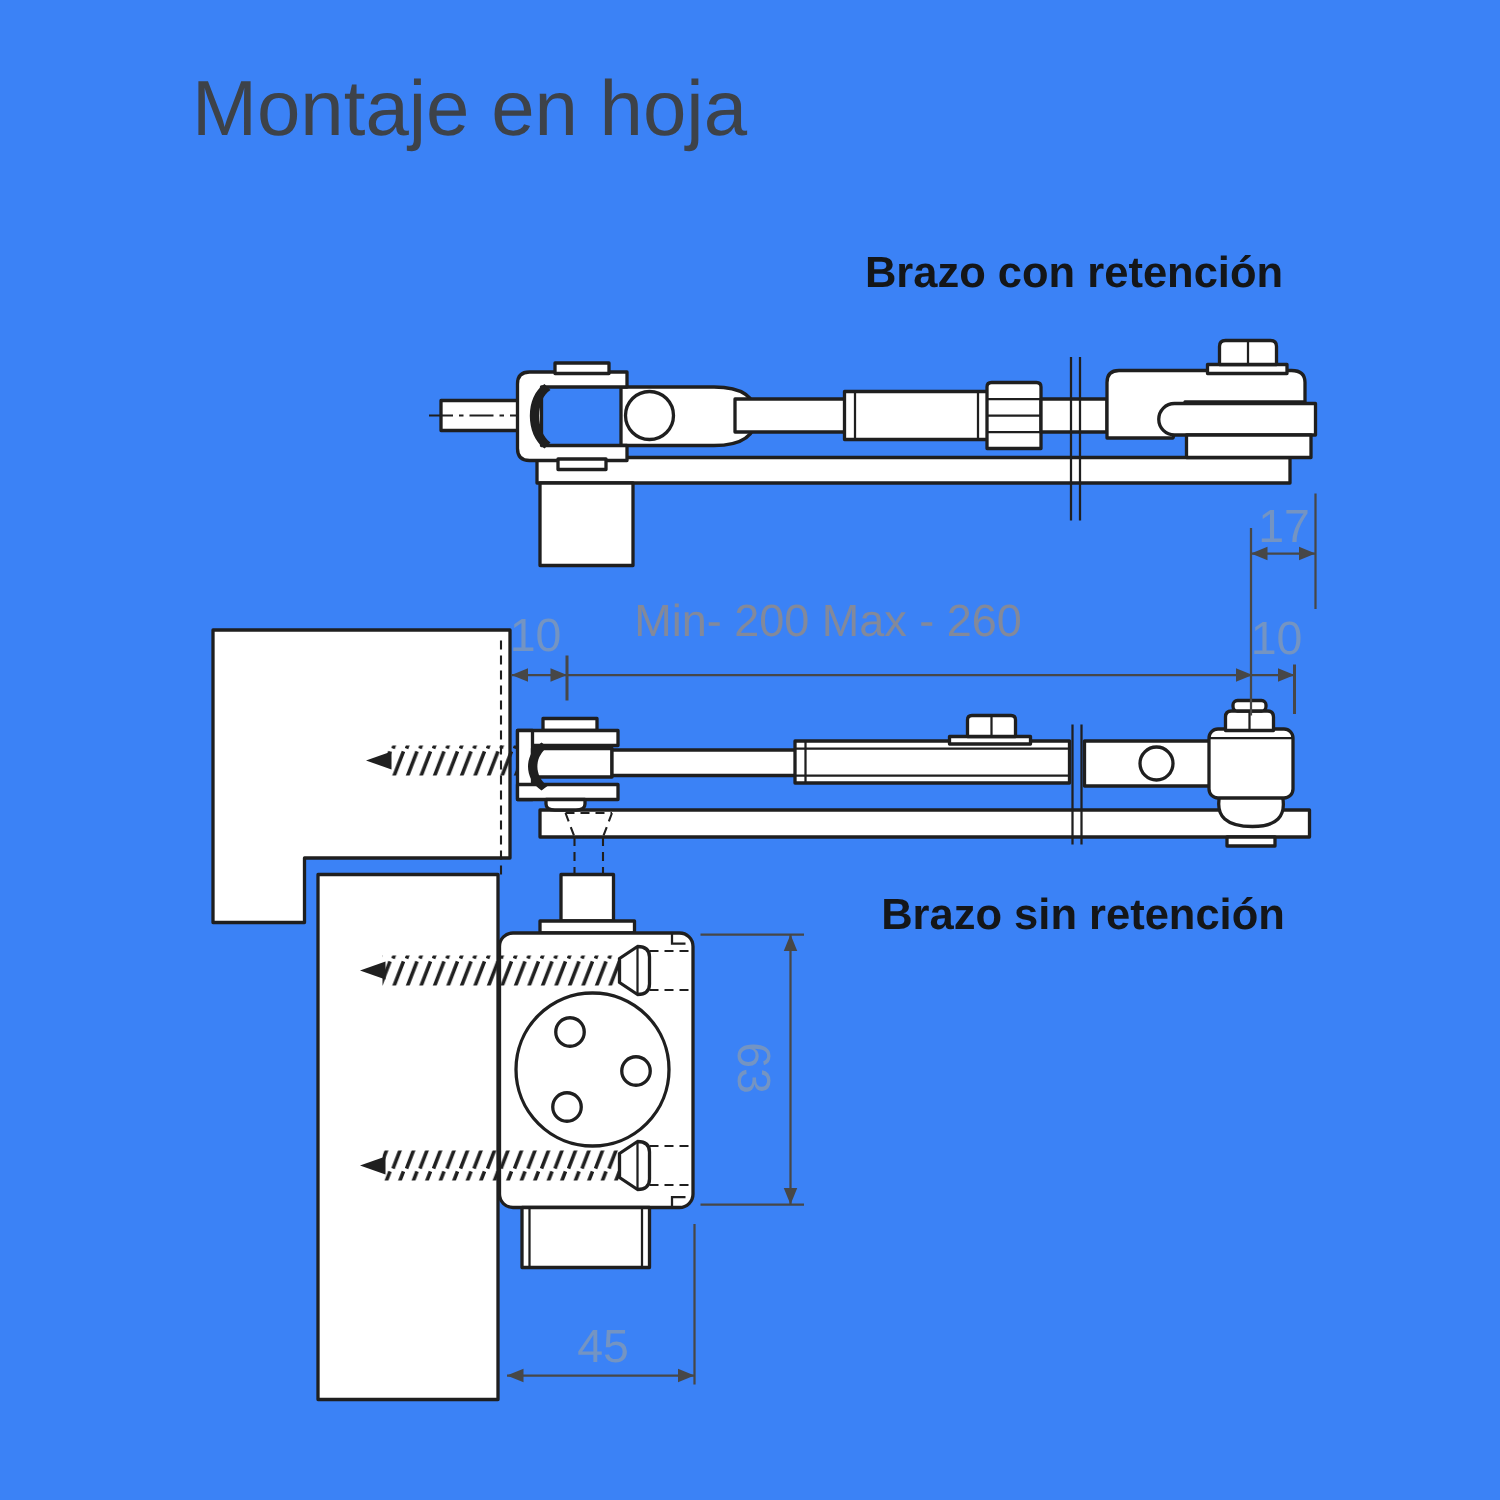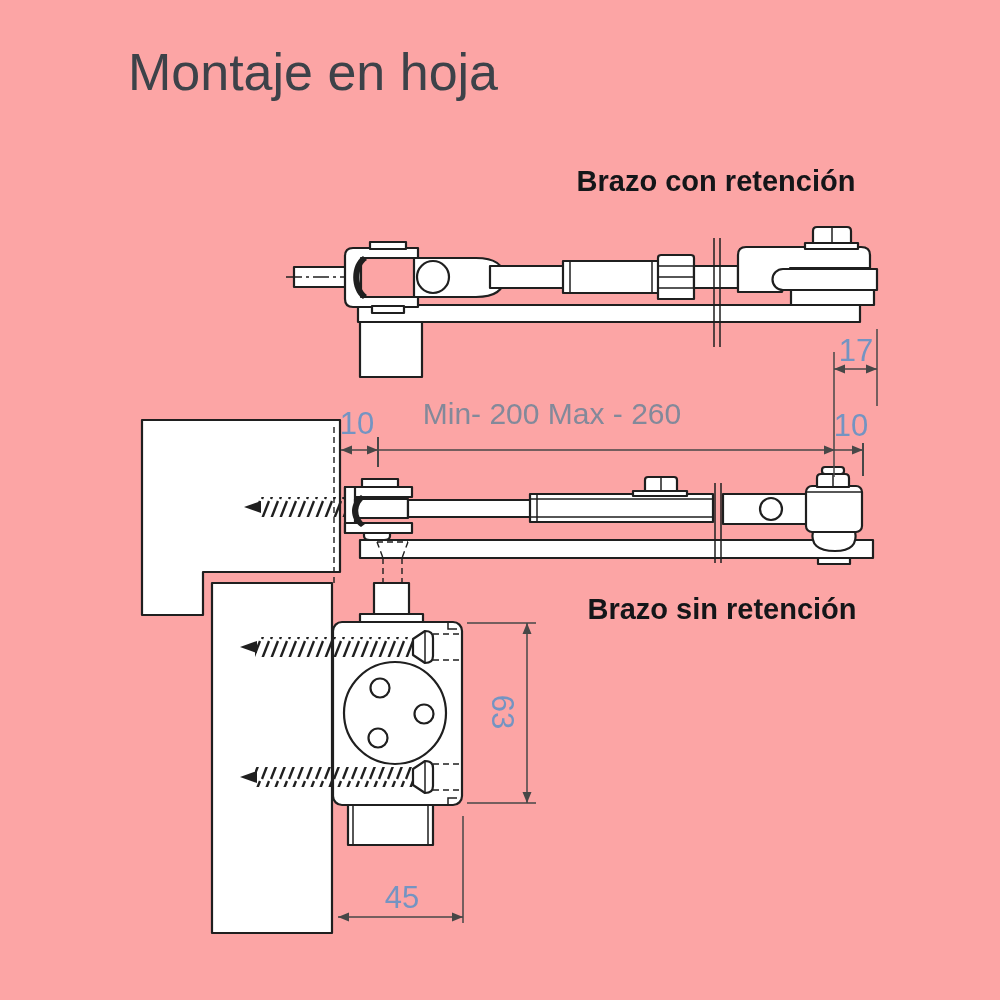--- a/index.html
+++ b/index.html
@@ -1,16 +1,16 @@
 <!DOCTYPE html>
 <html><head>
 <meta charset="utf-8">
 <style>
   html,body{margin:0;padding:0;background:#ffffff;}
-  #stage{position:relative;width:1000px;height:1000px;background:#fca5a5;overflow:hidden;
+  #stage{position:relative;width:1000px;height:1000px;background:#3b82f6;overflow:hidden;
          font-family:"Liberation Sans", sans-serif;}
   svg{display:block;}
   .ln   {fill:none;stroke:#1f1f1f;stroke-width:2.2;stroke-linejoin:round;}
   .lnf  {fill:#ffffff;stroke:#1f1f1f;stroke-width:2.2;stroke-linejoin:round;}
   .lnfill{fill:#1f1f1f;stroke:none;}
   .thin {fill:none;stroke:#1f1f1f;stroke-width:1.5;}
   .dash {fill:none;stroke:#1f1f1f;stroke-width:1.4;stroke-dasharray:6 4;}
   .cline{fill:none;stroke:#1f1f1f;stroke-width:1.3;stroke-dasharray:16 4 3 4;}
   .dim  {fill:none;stroke:#474747;stroke-width:1.5;}
   .dimthick{fill:none;stroke:#474747;stroke-width:2;}

